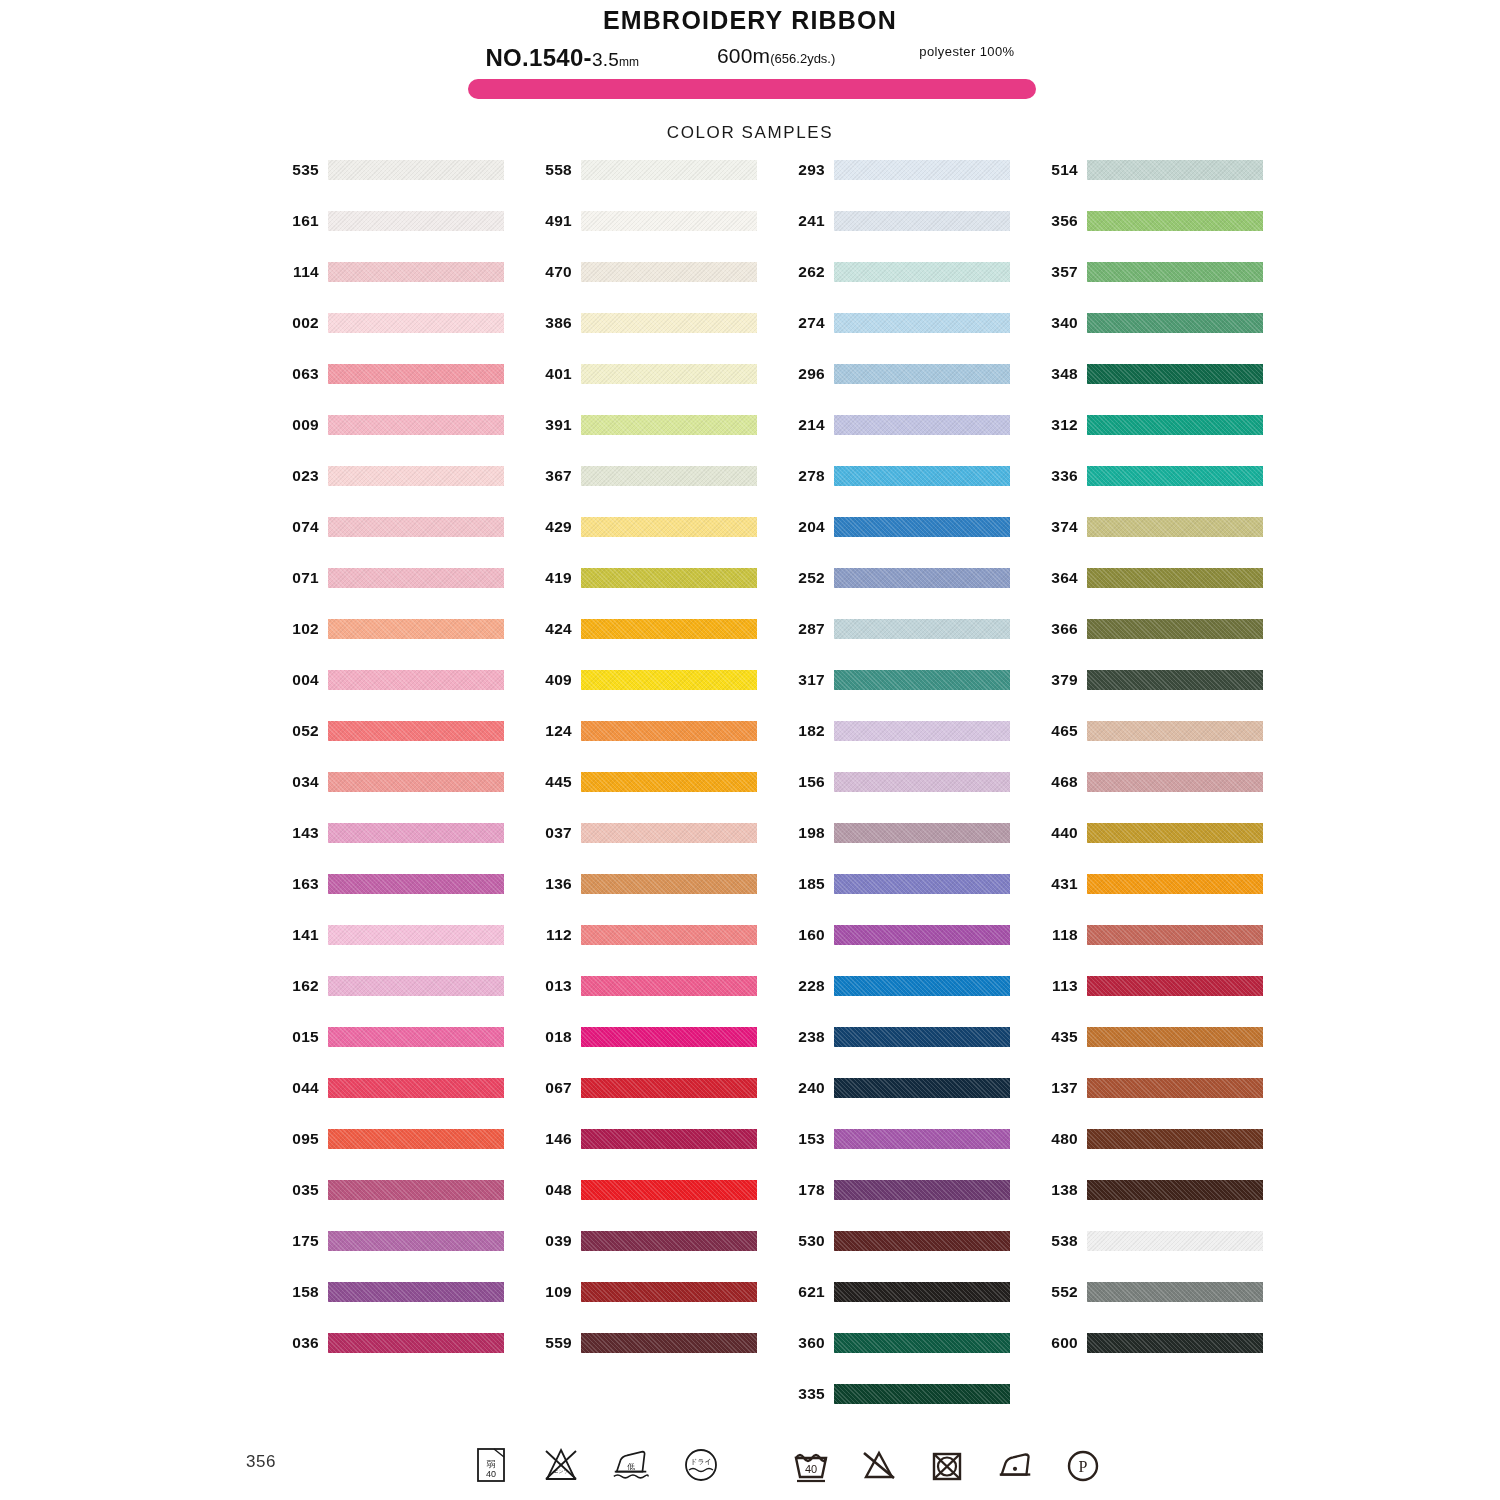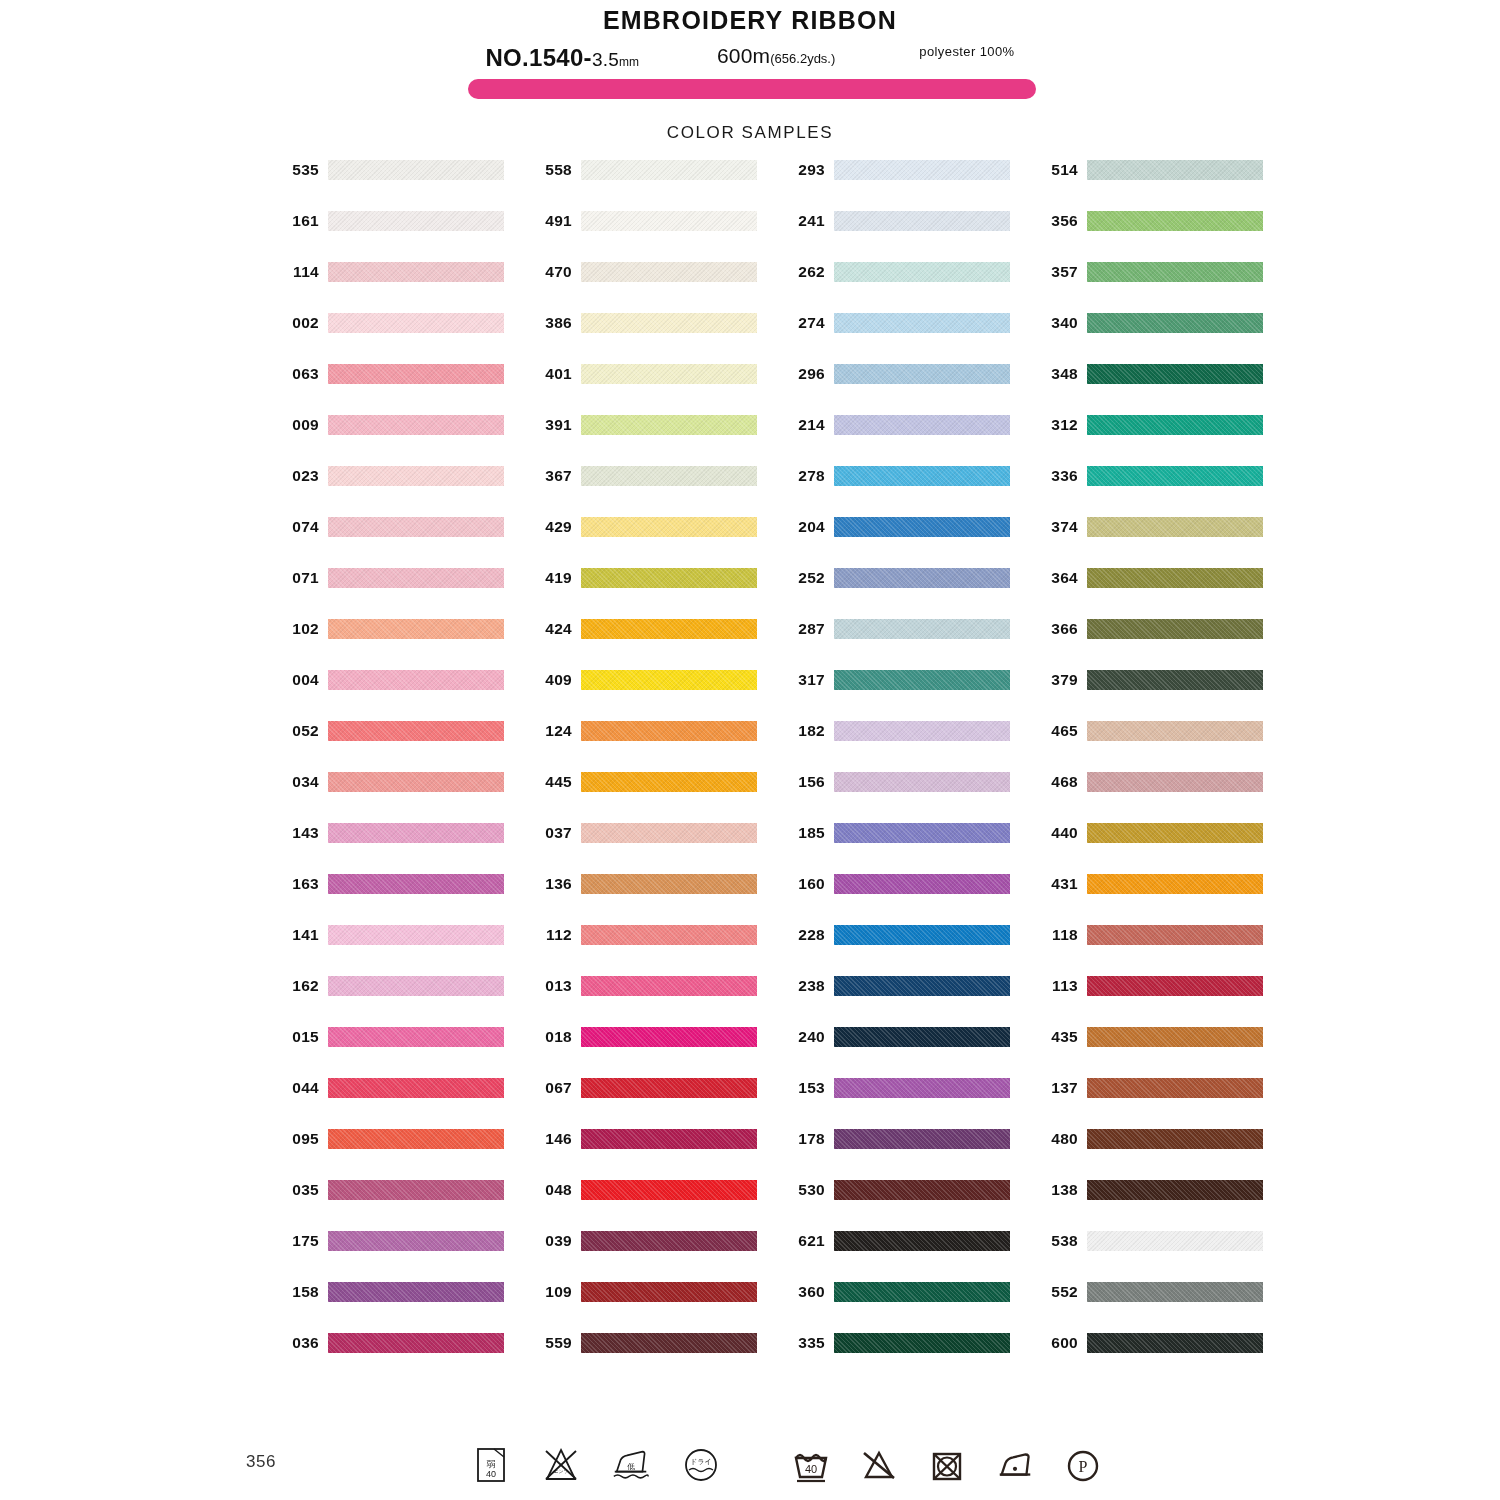--- a/index.html
+++ b/index.html
@@ -440,20 +440,24 @@
       </div>
       <div class="swatch-row">
         <div class="swatch-code">182</div>
         <div class="swatch-chip" style="background: rgb(214, 197, 224);"></div>
       </div>
       <div class="swatch-row">
         <div class="swatch-code">156</div>
         <div class="swatch-chip" style="background: rgb(213, 188, 214);"></div>
       </div>
       <div class="swatch-row">
+        <div class="swatch-code">198</div>
+        <div class="swatch-chip" style="background: rgb(181, 154, 168);"></div>
+      </div>
+      <div class="swatch-row">
         <div class="swatch-code">185</div>
         <div class="swatch-chip" style="background: rgb(127, 126, 196);"></div>
       </div>
       <div class="swatch-row">
         <div class="swatch-code">160</div>
         <div class="swatch-chip" style="background: rgb(165, 81, 169);"></div>
       </div>
       <div class="swatch-row">
         <div class="swatch-code">228</div>
         <div class="swatch-chip" style="background: rgb(15, 124, 196);"></div>

